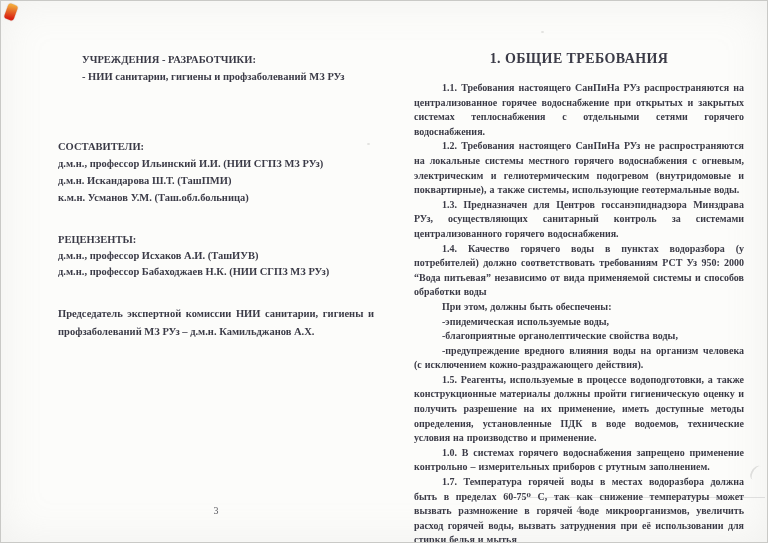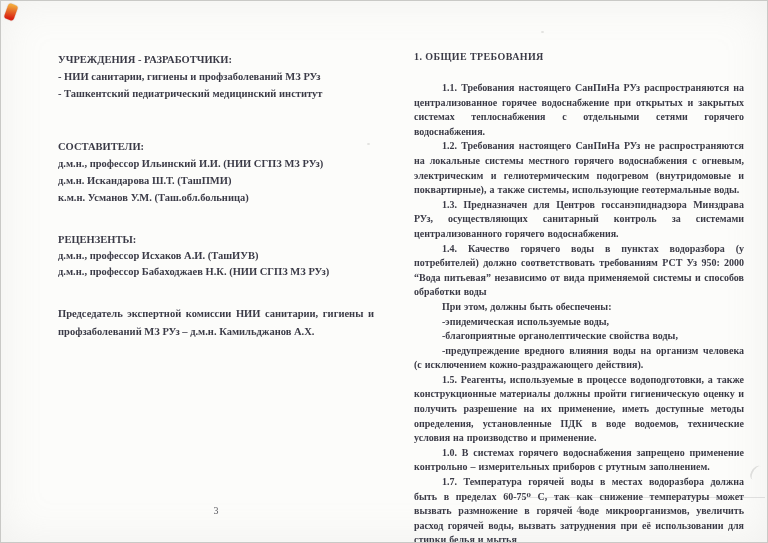--- a/index.html
+++ b/index.html
@@ -35,22 +35,22 @@
   }
   .pgnum {
     position: absolute; font-size: 10px; font-weight: normal;
     color: #5a5a60; text-align: center;
   }
   .pgnum-left  { left: 57px;  width: 316px; top: 504px; }
   .pgnum-right { left: 413px; width: 330px; top: 503px; }
   
   .rp { position: absolute; left: 413px; width: 330px; }
   .rp-title {
-    top: 50px; 
-    font-size: 10px; letter-spacing: 0.4px; white-space: nowrap;
+    top: 50px; text-align: center;
+    font-size: 14px; letter-spacing: 0.4px; white-space: nowrap;
   }
   .rp-body { top: 80px; }
   .rp-body p {
     margin: 0;
     font-size: 10px; line-height: 14.6px;
     text-align: justify; text-indent: 28px;
     word-spacing: 0.5px;
   }
   
   .artifact-line {
@@ -70,24 +70,23 @@
 </style>
 </head>
 <body>
 
 <div class="scan">
 
   <div class="logo" style="background: linear-gradient(168deg, rgb(242, 169, 59) 10%, rgb(217, 35, 18) 85%);"></div>
 
   <div>
 
-    <div class="lp blk-developers" style="position:absolute;">
+    <div class="lp blk-developers" style="position:absolute;margin-left:24px;">
       <div class="hd">УЧРЕЖДЕНИЯ - РАЗРАБОТЧИКИ:</div>
       <div class="ln">- НИИ санитарии, гигиены и профзаболеваний МЗ РУз</div>
-      <div class="ln">- Ташкентский педиатрический медицинский институт</div>
     </div>
 
     <div class="lp blk-compilers" style="position:absolute;">
       <div class="hd">СОСТАВИТЕЛИ:</div>
       <div class="ln">д.м.н., профессор Ильинский И.И. (НИИ СГПЗ МЗ РУз)</div>
       <div class="ln">д.м.н. Искандарова Ш.Т. (ТашПМИ)</div>
       <div class="ln">к.м.н. Усманов У.М. (Таш.обл.больница)</div>
     </div>
 
     <div class="lp blk-reviewers" style="position:absolute;">

